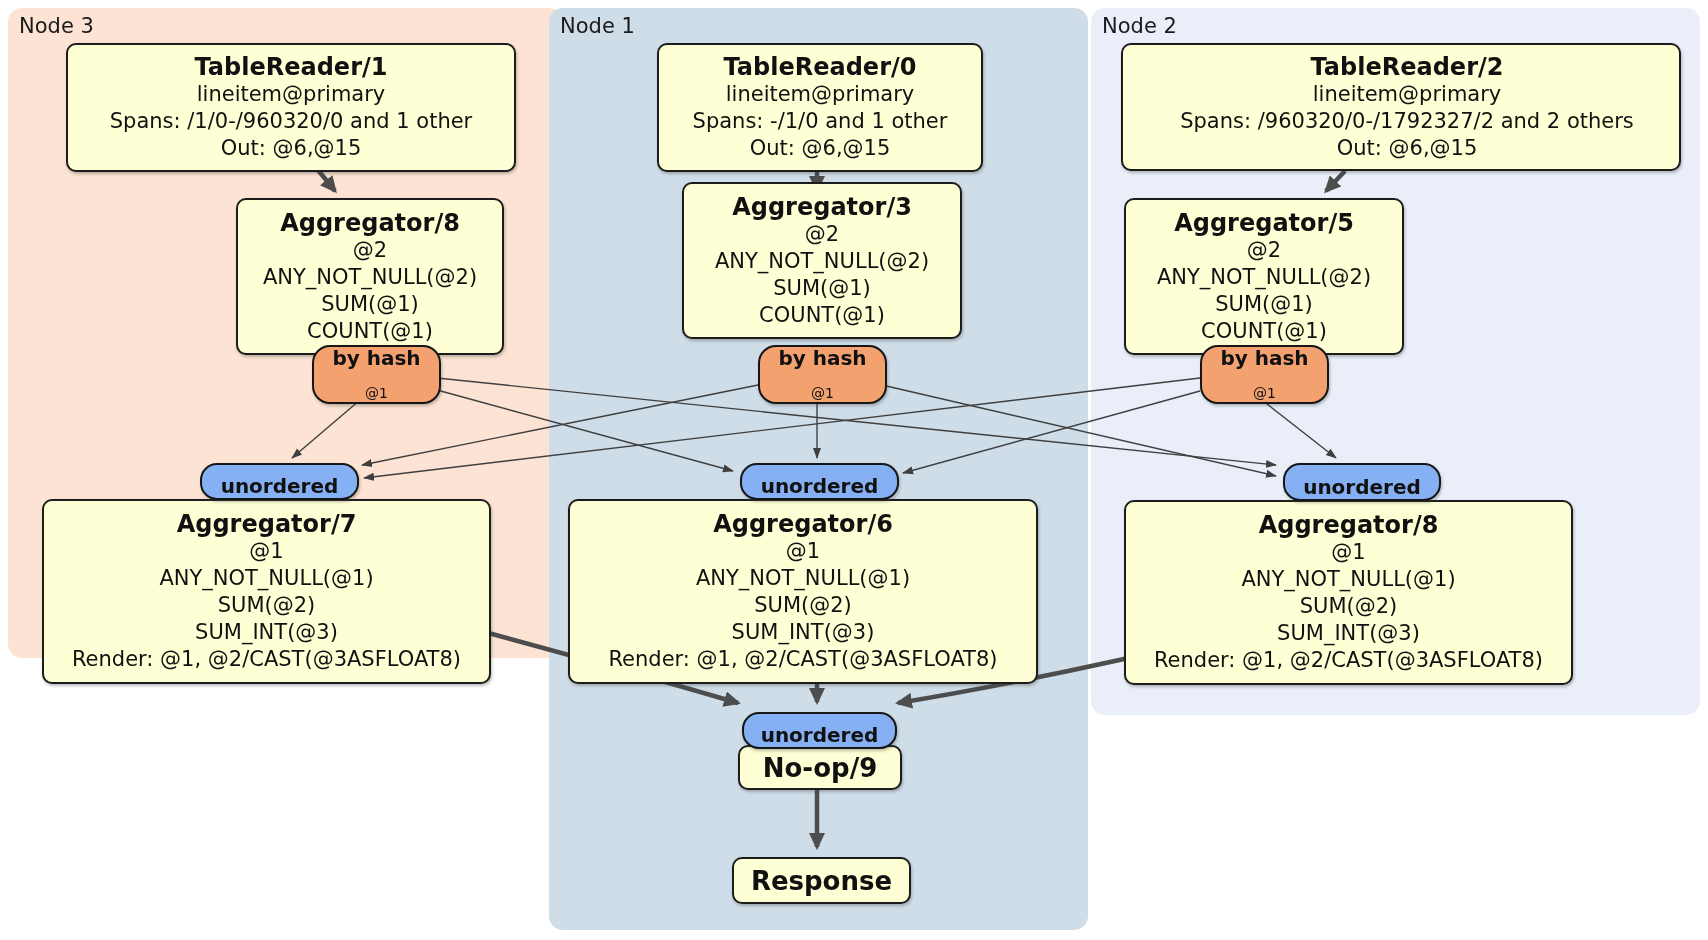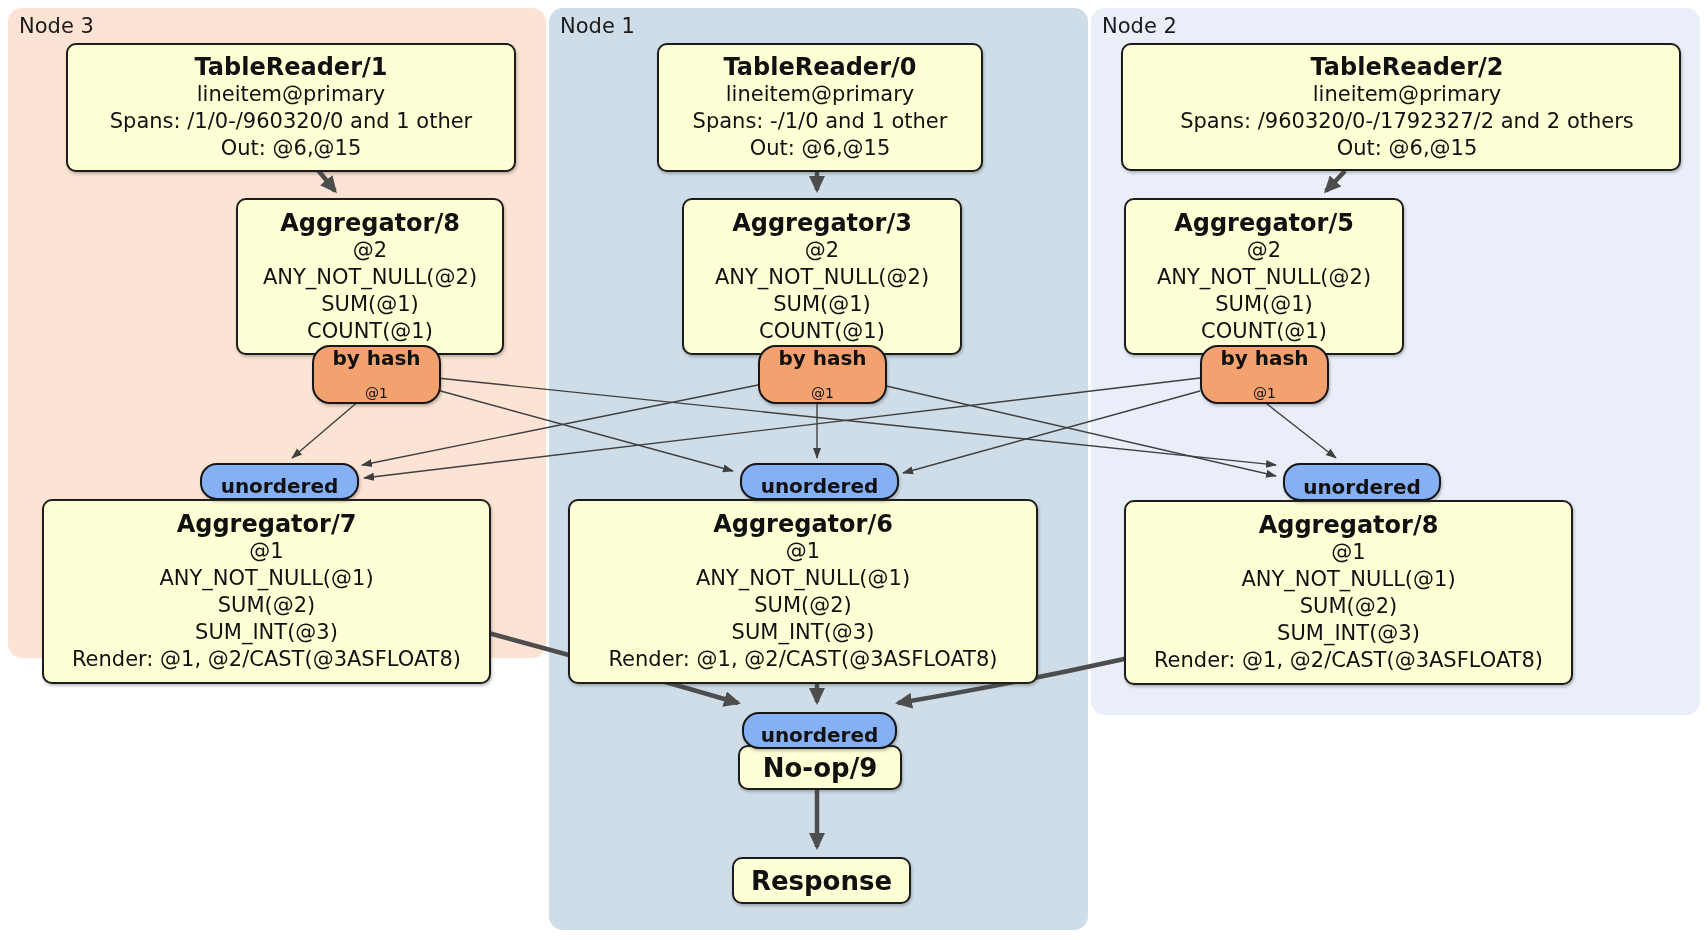--- a/index.html
+++ b/index.html
@@ -1,20 +1,20 @@
 <!DOCTYPE html>
 <html><head>
 <meta charset="utf-8">
 <style>
   html,body{margin:0;padding:0;background:#ffffff;}
   .canvas{position:relative;width:1708px;height:940px;background:#ffffff;
           font-family:"DejaVu Sans","Liberation Sans",sans-serif;color:#111;overflow:hidden;}
   
   .region{position:absolute;border-radius:14px;}
-  .region.n3{left:8px;top:8px;width:538px;height:650px;background:#fce3d3;}
+  .region.n3{left:8px;top:8px;width:538px;height:650px;background:#fce3d3;padding-left:17px;}
   .region.n1{left:549px;top:8px;width:539px;height:922px;background:#cedde8;}
   .region.n2{left:1091px;top:8px;width:609px;height:707px;background:#e9eef9;}
   .region-label{position:absolute;left:11px;top:6px;font-size:21px;color:#1a1a1a;white-space:nowrap;}
   
   svg.edges{position:absolute;left:0;top:0;z-index:1;pointer-events:none;}
   .ethin{stroke:#3f3f3f;stroke-width:1.4;fill:none;}
   .ethick{stroke:#4d4d4d;stroke-width:4.5;fill:none;}
   
   .nbox{position:absolute;z-index:2;background:#ffffd5;border:2px solid #1c1c1c;border-radius:10px;
         display:flex;flex-direction:column;align-items:center;justify-content:center;
@@ -98,21 +98,21 @@
     <div class="bl">SUM_INT(@3)</div>
     <div class="bl">Render: @1, @2/CAST(@3ASFLOAT8)</div>
   </div>
 
   <div class="nbox" style="left:657px;top:43px;width:322px;height:125px;">
     <div class="bt">TableReader/0</div>
     <div class="bl">lineitem@primary</div>
     <div class="bl">Spans: -/1/0 and 1 other</div>
     <div class="bl">Out: @6,@15</div>
   </div>
-  <div class="nbox" style="left:682px;top:198px;width:276px;height:153px;">
+  <div class="nbox" style="left:682px;top:182px;width:276px;height:153px;">
     <div class="bt">Aggregator/3</div>
     <div class="bl">@2</div>
     <div class="bl">ANY_NOT_NULL(@2)</div>
     <div class="bl">SUM(@1)</div>
     <div class="bl">COUNT(@1)</div>
   </div>
   <div class="nbox" style="left:568px;top:499px;width:466px;height:181px;">
     <div class="bt">Aggregator/6</div>
     <div class="bl">@1</div>
     <div class="bl">ANY_NOT_NULL(@1)</div>

